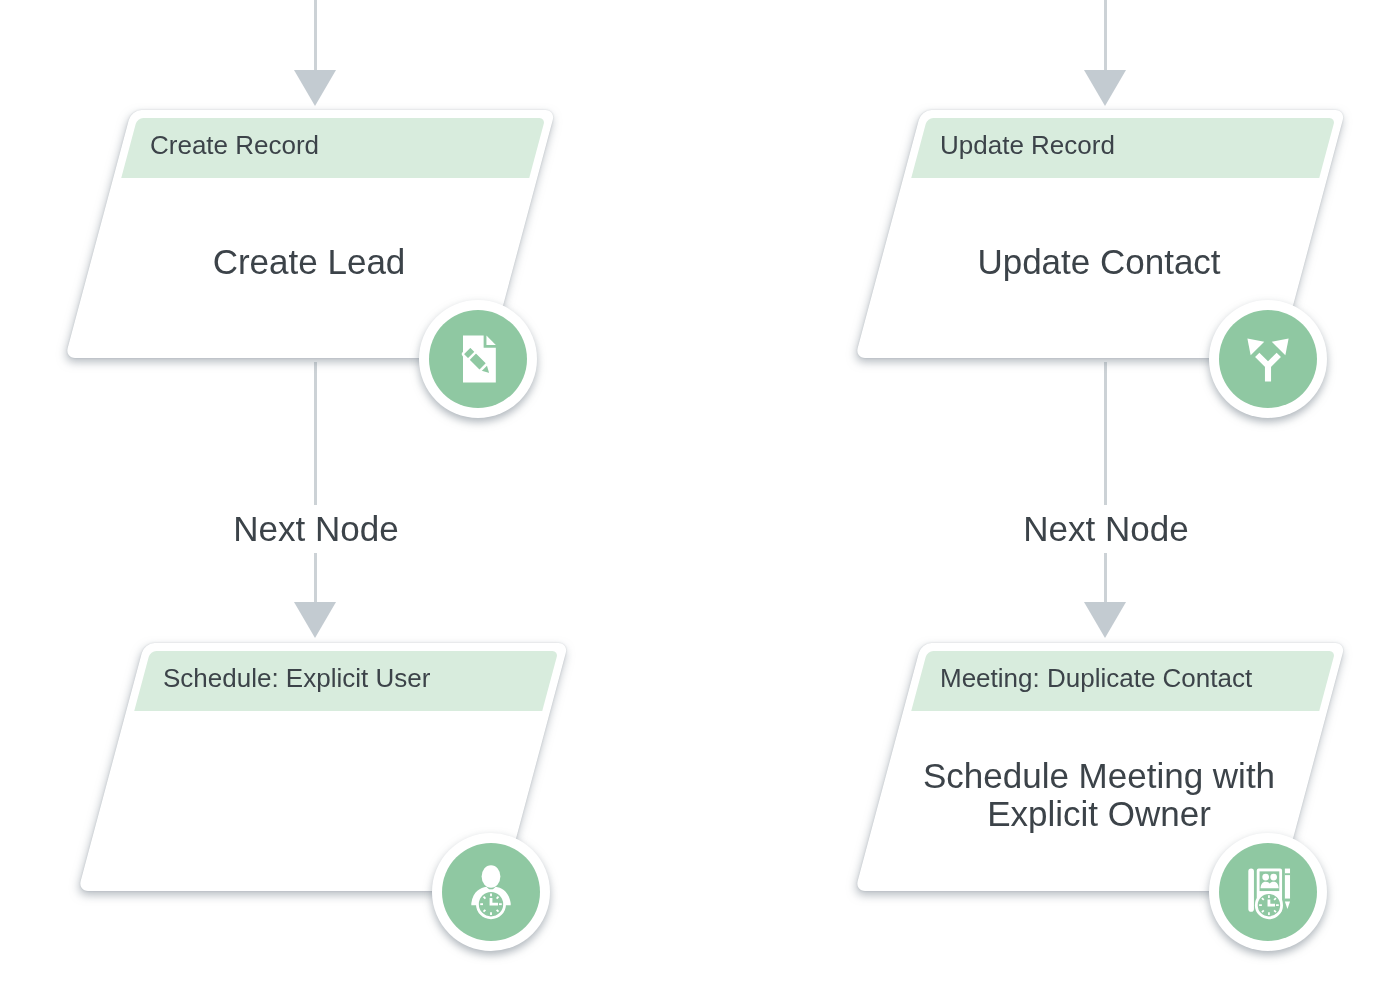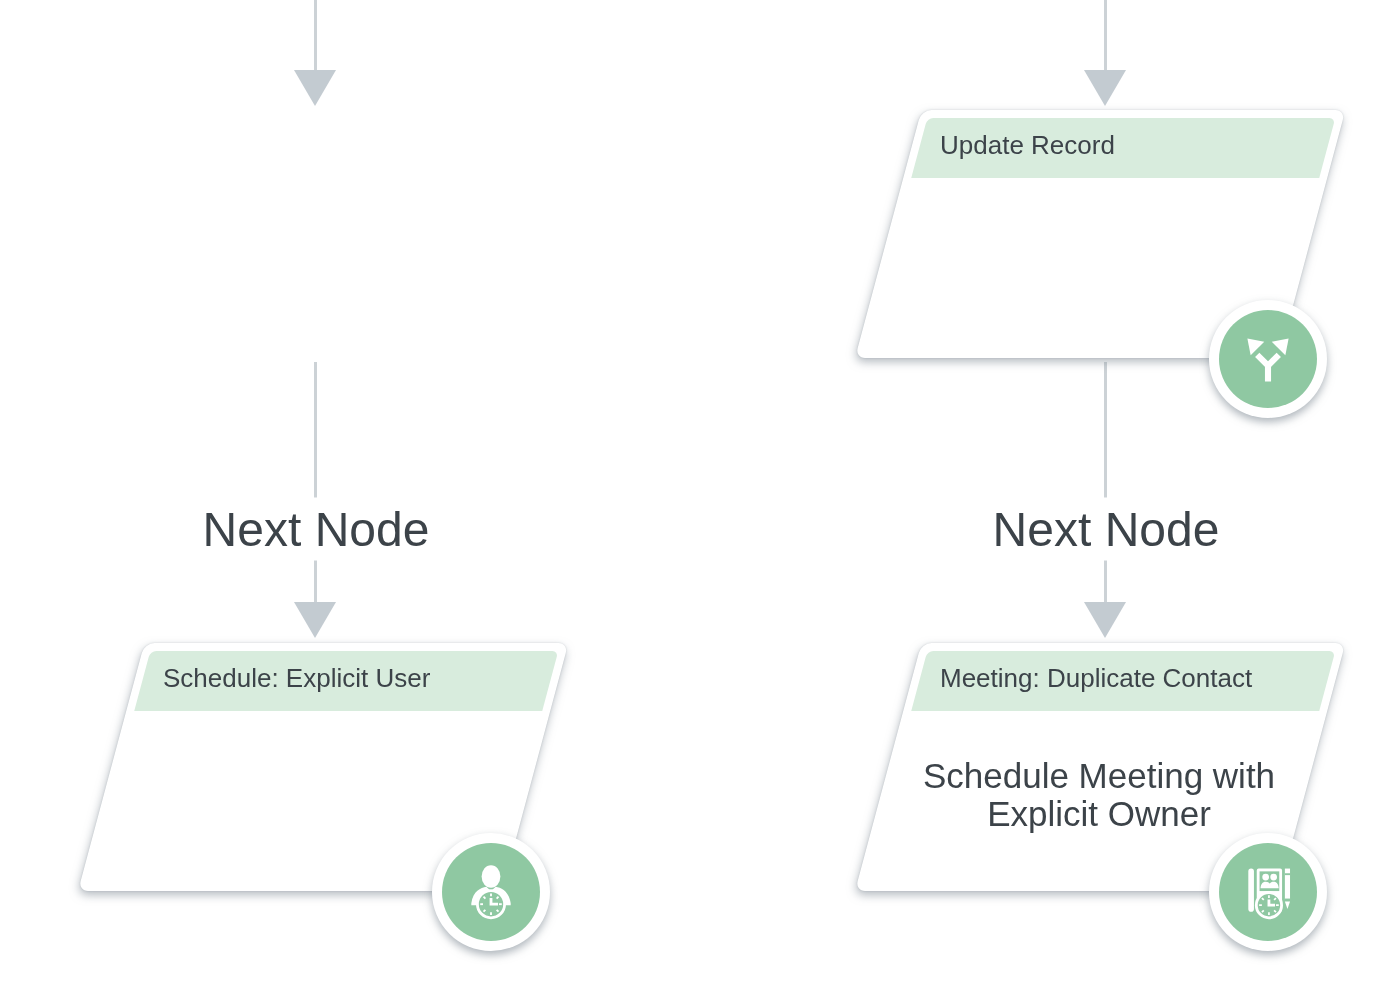--- a/index.html
+++ b/index.html
@@ -24,21 +24,21 @@
     width: 0; height: 0;
     border-left: 21px solid transparent;
     border-right: 21px solid transparent;
     border-top: 36px solid #c3cbd1;
   }
   .next-label {
     position: absolute;
     transform: translate(-50%, -50%);
     background: #ffffff;
     padding: 4px 14px;
-    font-size: 48px;
+    font-size: 35px;
     white-space: nowrap;
     color: #3c4349;
     z-index: 2;
   }
 
   
   .node {
     position: absolute;
     width: 424px;
     height: 248px;
@@ -120,26 +120,51 @@
   <div class="next-label" style="left:316px; top:529px">Next Node</div>
   <div class="arrowhead" style="left:294px; top:602px"></div>
 
   <div class="vline" style="left:1103.5px; top:0; height:72px"></div>
   <div class="arrowhead" style="left:1084px; top:70px"></div>
 
   <div class="vline" style="left:1103.5px; top:362px; height:240px"></div>
   <div class="next-label" style="left:1106px; top:529px">Next Node</div>
   <div class="arrowhead" style="left:1084px; top:602px"></div>
 
+  <div class="node" style="left:65px; top:110px">
+    <div class="shape">
+      <div class="header-bg"></div>
+    </div>
+    <div class="header-label">Create Record</div>
+    <div class="title">
+      <span>Create Lead</span>
+    </div>
+    <div class="badge">
+      <div class="badge-inner">
+        <svg viewBox="0 0 64 64">
+          <path d="M16 7 H38 V20 H51 V57 H16 Z" fill="#ffffff"></path>
+          <path d="M41 7 L51 17 H41 Z" fill="#ffffff"></path>
+          <g transform="rotate(-45 33 36)">
+            <rect x="27" y="17" width="12" height="26" rx="1.5" fill="#8fc8a2" stroke="#ffffff" stroke-width="2.6"></rect>
+            <path d="M27 43 L33 54 L39 43 Z" fill="#8fc8a2" stroke="#ffffff" stroke-width="2.6" stroke-linejoin="round"></path>
+            <line x1="27" y1="25.5" x2="39" y2="25.5" stroke="#ffffff" stroke-width="2.6"></line>
+          </g>
+        </svg>
+      </div>
+    </div>
+  </div>
 
   <div class="node" style="left:855px; top:110px">
     <div class="shape">
       <div class="header-bg"></div>
     </div>
     <div class="header-label">Update Record</div>
+    <div class="title">
+      <span>Update Contact</span>
+    </div>
     <div class="badge">
       <div class="badge-inner">
         <svg viewBox="0 0 64 64">
           <path d="M32 56 V39 L20.5 27.5" fill="none" stroke="#ffffff" stroke-width="6.5"></path>
           <path d="M32 39 L43.5 27.5" fill="none" stroke="#ffffff" stroke-width="6.5"></path>
           <polygon points="10,10 28,13.5 13.5,28" fill="#ffffff"></polygon>
           <polygon points="54,10 36,13.5 50.5,28" fill="#ffffff"></polygon>
         </svg>
       </div>
     </div>

